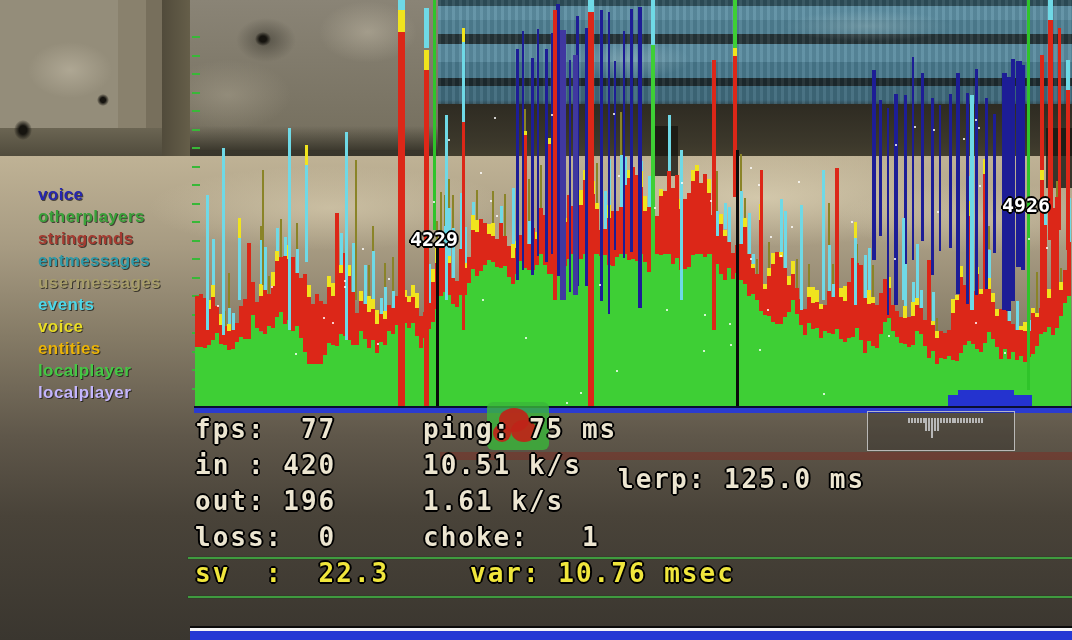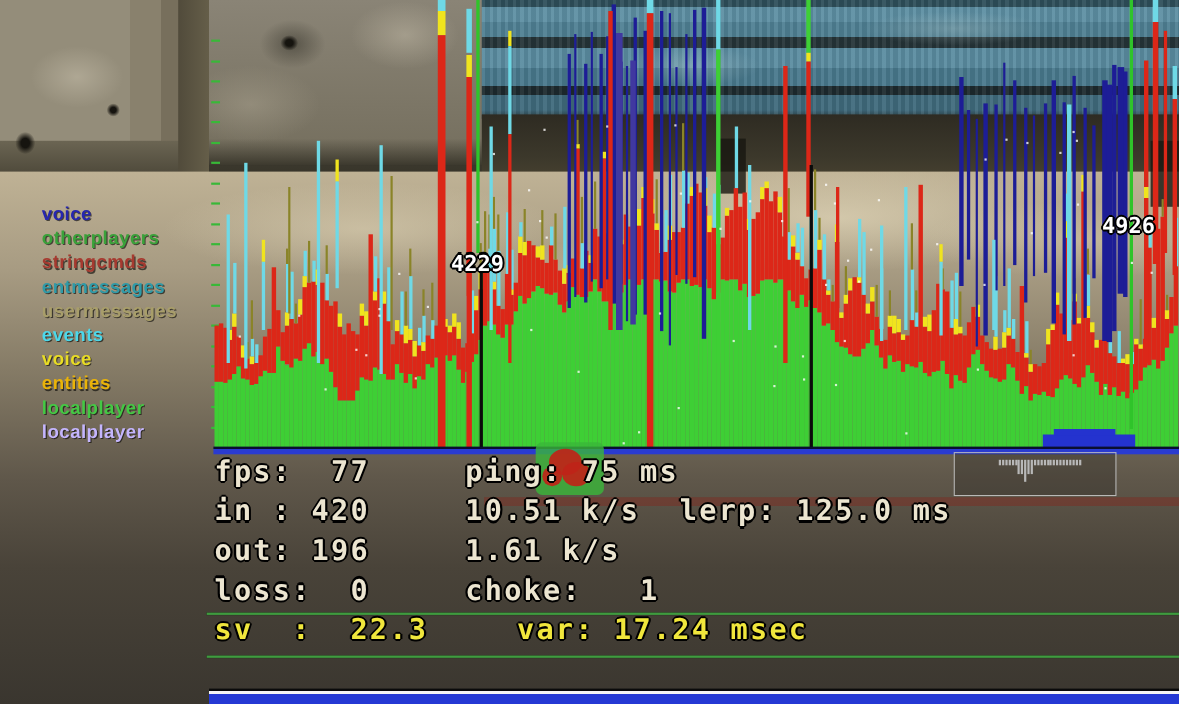--- a/index.html
+++ b/index.html
@@ -930,33 +930,33 @@
     </div>
 
   <div id="stats">
       <div class="hudrow">
         <span class="c1" style="top:414px;">fps:  77</span>
         <span class="c2" style="top:414px;">ping: 75 ms</span>
       </div>
       <div class="hudrow">
         <span class="c1" style="top:450px;">in : 420</span>
         <span class="c2" style="top:450px;">10.51 k/s</span>
-        <span class="c3" style="top:450px;">lerp: 125.0 ms</span>
+        <span class="c3" style="top:464px;">lerp: 125.0 ms</span>
       </div>
       <div class="hudrow">
         <span class="c1" style="top:486px;">out: 196</span>
         <span class="c2" style="top:486px;">1.61 k/s</span>
       </div>
       <div class="hudrow">
         <span class="c1" style="top:522px;">loss:  0</span>
         <span class="c2" style="top:522px;">choke:   1</span>
       </div>
       <div class="hudrow">
         <span class="c1 yellow" style="top:558px;">sv  :  22.3</span>
-        <span class="c2v yellow" style="top:558px;">var: 17.24 msec</span>
+        <span class="c2v yellow" style="top:558px;">var: 10.76 msec</span>
       </div>
     </div>
 
   <div id="interpbox"></div>
   <div id="interpticks">
       <div style="position:absolute;left:908px;top:418px;width:2px;height:5px;background:#e8e8e8;"></div>
       <div style="position:absolute;left:911px;top:418px;width:2px;height:5px;background:#e8e8e8;"></div>
       <div style="position:absolute;left:914px;top:418px;width:2px;height:5px;background:#e8e8e8;"></div>
       <div style="position:absolute;left:917px;top:418px;width:2px;height:5px;background:#e8e8e8;"></div>
       <div style="position:absolute;left:920px;top:418px;width:2px;height:5px;background:#e8e8e8;"></div>

